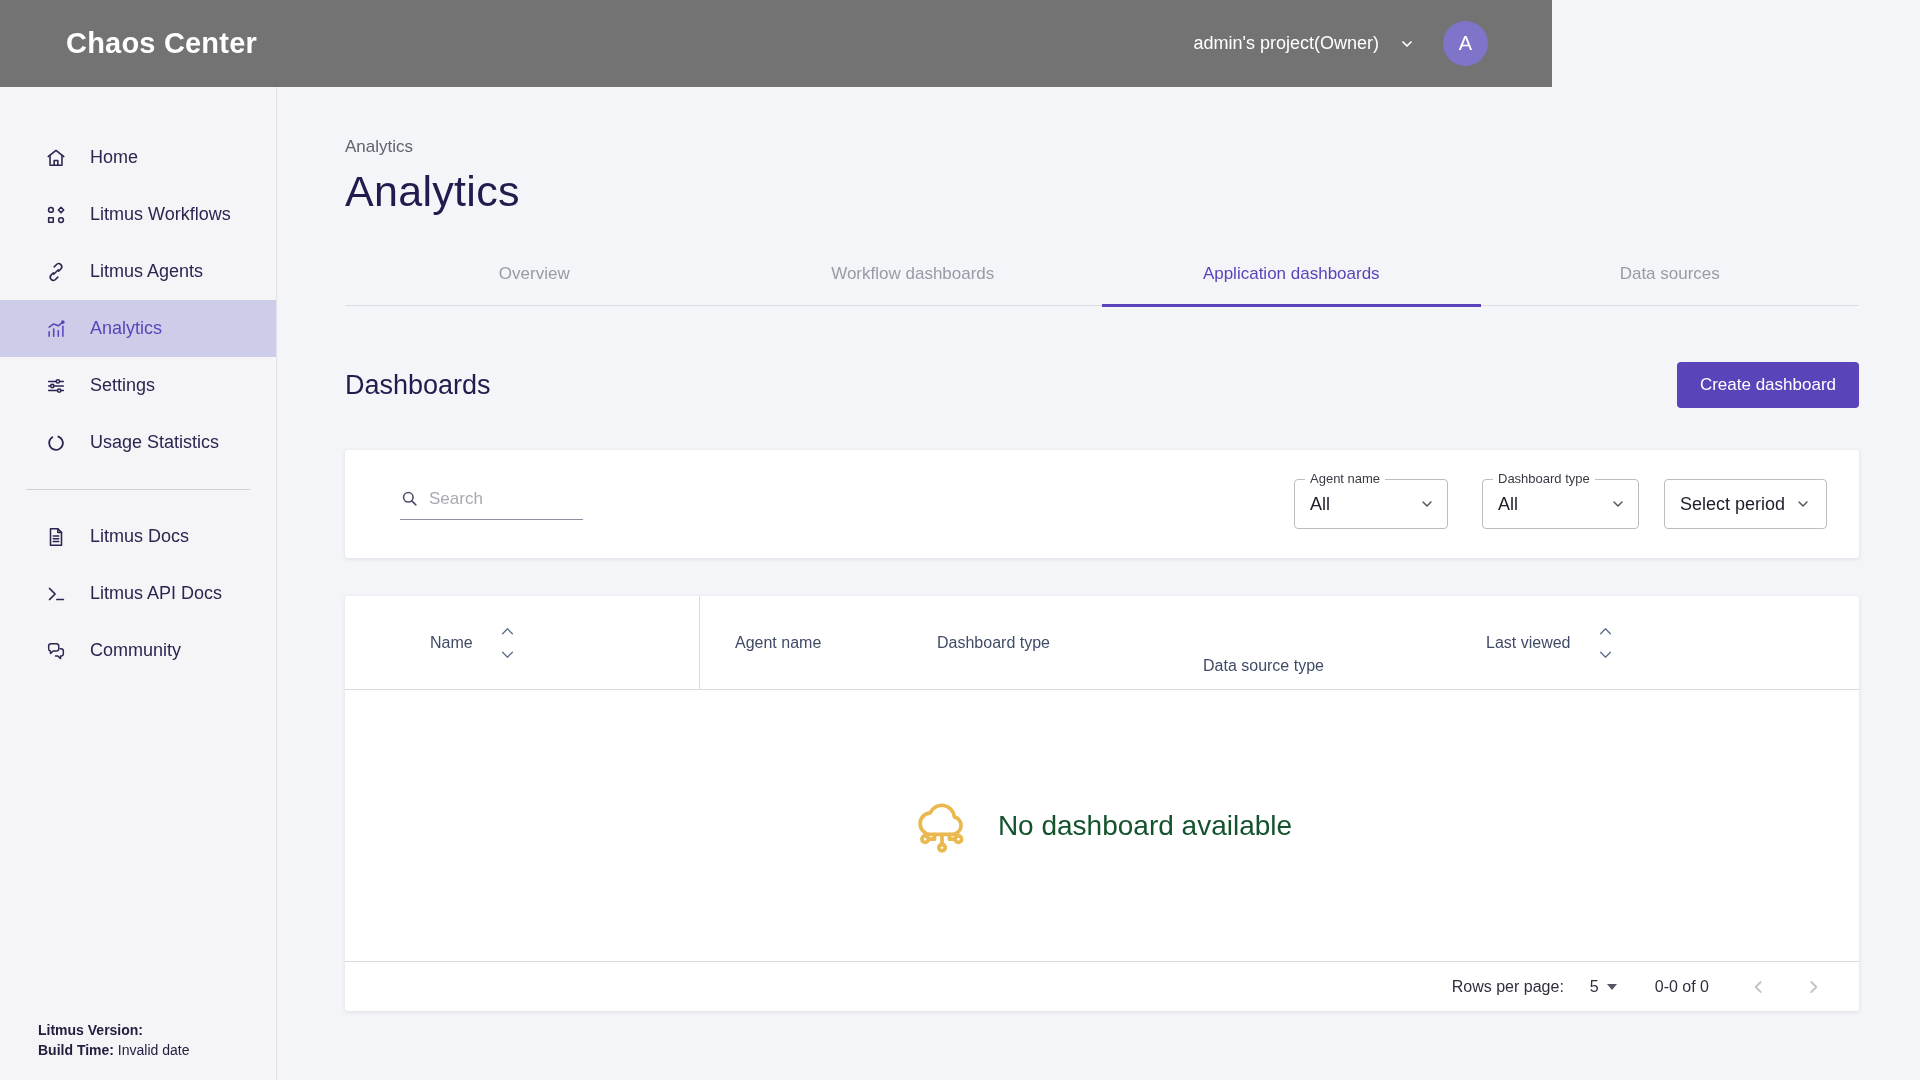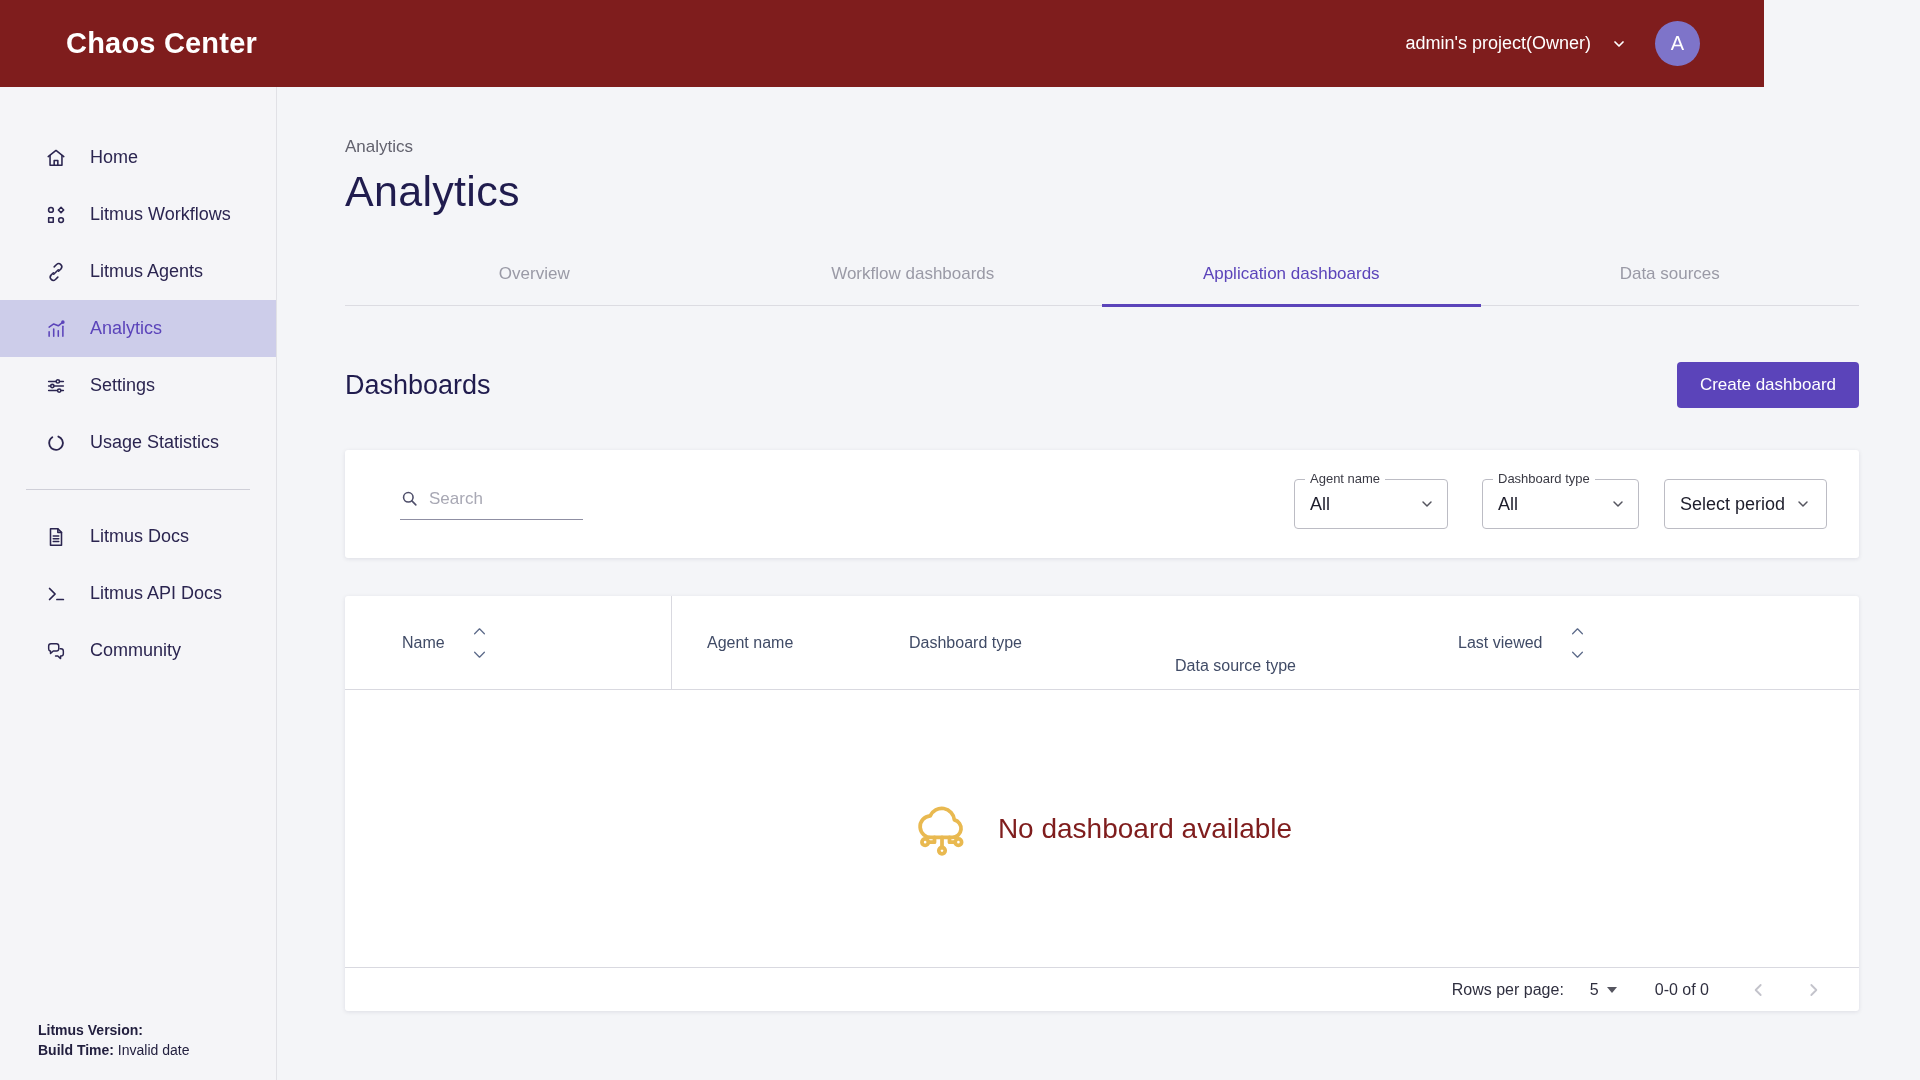--- a/index.html
+++ b/index.html
@@ -1,20 +1,20 @@
 <!DOCTYPE html>
 <html><head>
 <meta charset="utf-8">
 <style>
   * { margin:0; padding:0; box-sizing:border-box; }
   html,body { width:1920px; height:1080px; overflow:hidden; }
   body { font-family:"Liberation Sans", sans-serif; background:#f4f5f8; color:#201c4e; }
 
   
-  .header { position:absolute; top:0; left:0; width:1764px; height:87px; background:#7f1d1d;
+  .header { position:absolute; top:0; left:0; width:1552px; height:87px; background:#737373;
             display:flex; align-items:center; justify-content:space-between; z-index:10; }
   .brand { color:#ffffff; font-size:29px; font-weight:bold; margin-left:66px; letter-spacing:.2px; }
   .header-right { display:flex; align-items:center; margin-right:64px; }
   .project-selector { display:flex; align-items:center; color:#ffffff; font-size:18px; cursor:pointer; }
   .project-selector svg { margin-left:20px; }
   .avatar { width:45px; height:45px; border-radius:50%; background:#7e74c9; color:#fff;
             display:flex; align-items:center; justify-content:center; font-size:20px; margin-left:28px; cursor:pointer; }
 
   
   .sidebar { position:absolute; top:87px; left:0; width:277px; height:993px; background:#f5f5f8;
@@ -58,34 +58,34 @@
                         font-size:13px; color:#3a3a44; }
   .mui-select .val { font-size:18px; color:#1d1d2b; }
   .sel-agent { width:154px; margin-left:auto; }
   .sel-type  { width:157px; margin-left:34px; }
   .period-btn { width:163px; height:50px; margin-left:25px; border:1px solid #bcbcc4; border-radius:4px;
                 background:#fff; display:flex; align-items:center; justify-content:center; gap:10px;
                 font-size:18px; color:#1d1d2b; cursor:pointer; font-family:inherit; }
 
   
   .table-card { margin-top:38px; height:415px; display:flex; flex-direction:column; }
-  .thead { height:94px; display:flex; align-items:stretch; border-bottom:1px solid #d9d9e0; }
+  .thead { height:94px; display:flex; align-items:stretch; border-bottom:1px solid #d9d9e0;padding-left:28px; }
   .th { display:flex; align-items:center; font-size:16px; color:#404b66; }
   .th-name { width:327px; border-right:1px solid #d9d9e0; padding-left:57px; }
   .th-agent { width:237px; padding-left:35px; }
   .th-dtype { width:266px; }
   .th-dsource { width:283px;margin-top:46px; }
   .th-lastviewed { flex:1; }
   .sort-arrows { display:flex; flex-direction:column; justify-content:center; gap:16px; margin-left:28px; cursor:pointer; }
   .sort-arrows svg { display:block; }
 
   .tbody-empty { flex:1; display:flex; align-items:center; justify-content:center; gap:26px; }
-  .empty-text { font-size:28px; color:#7f1d1d; }
-
-  .pagination { height:44px; border-top:1px solid #d9d9e0; display:flex; align-items:center;
+  .empty-text { font-size:28px; color:#14532d; }
+
+  .pagination { height:50px; border-top:1px solid #d9d9e0; display:flex; align-items:center;
                 justify-content:flex-end; padding-right:22px; font-size:16px; color:#2f2f3f; }
   .rpp-label { margin-right:26px; }
   .rpp-value { display:flex; align-items:center; gap:8px; cursor:pointer; margin-right:38px; }
   .rpp-caret { width:0; height:0; border-left:5px solid transparent; border-right:5px solid transparent;
                border-top:6px solid #55555f; }
   .range { margin-right:40px; }
   .page-nav { display:flex; align-items:center; gap:34px; margin-right:14px; }
   .page-nav .pn { cursor:default; display:flex; }
 </style>
 </head>

